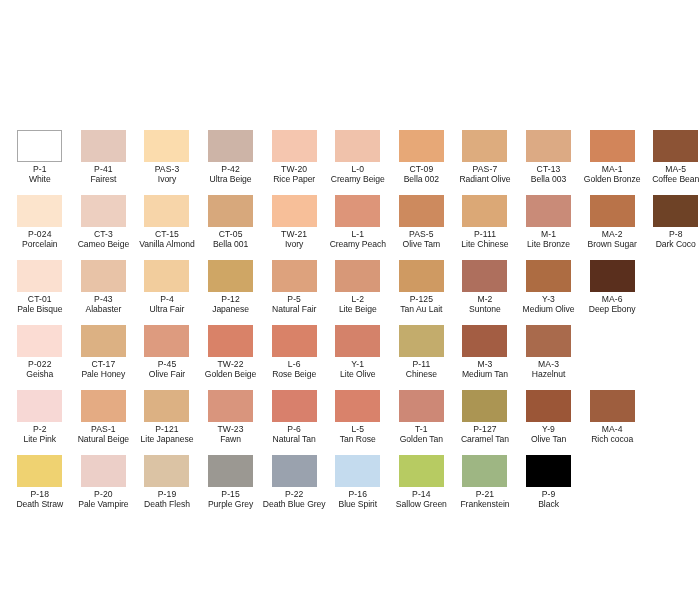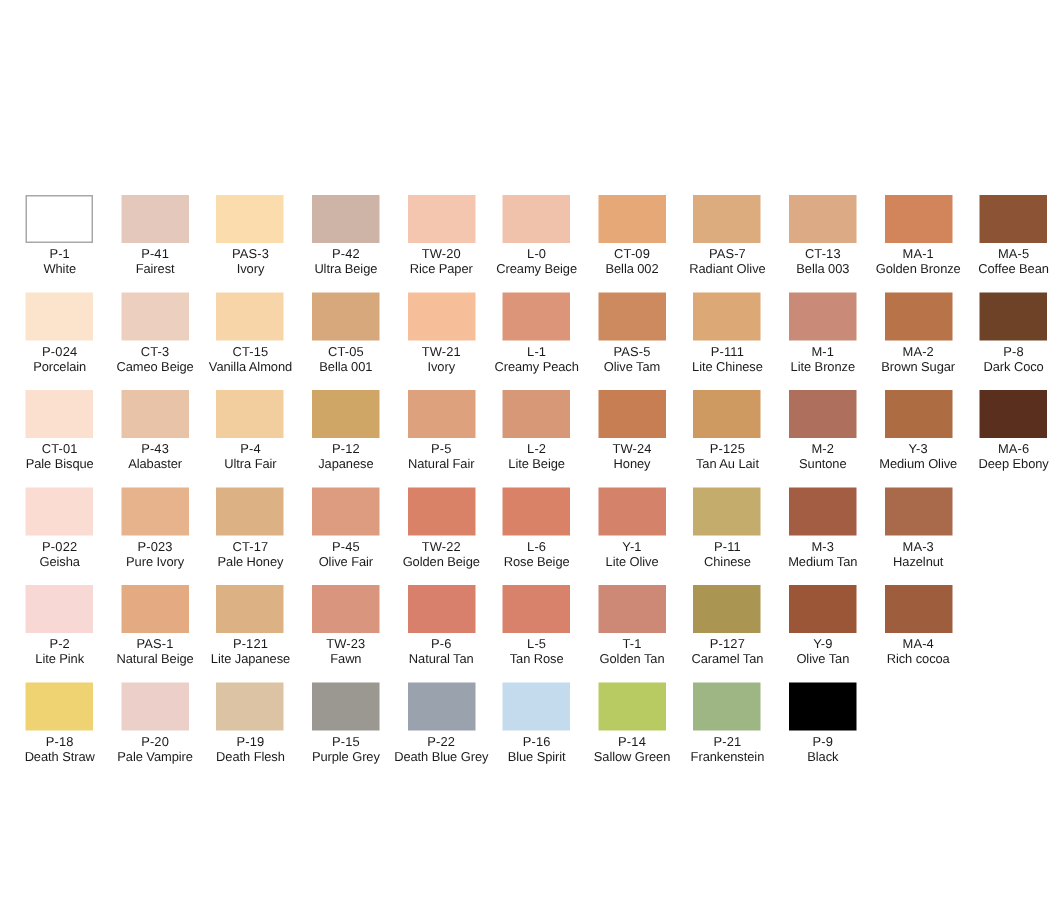--- a/index.html
+++ b/index.html
@@ -276,27 +276,20 @@
           </div>
         </div>
         <div class="swatch-cell">
           <div class="swatch-chip" style="background-color: rgb(215, 152, 120);"></div>
           <div class="swatch-caption">
             <span class="swatch-code">L-2</span>
             <span class="swatch-name">Lite Beige</span>
           </div>
         </div>
         <div class="swatch-cell">
-          <div class="swatch-chip" style="background-color: rgb(199, 126, 83);"></div>
-          <div class="swatch-caption">
-            <span class="swatch-code">TW-24</span>
-            <span class="swatch-name">Honey</span>
-          </div>
-        </div>
-        <div class="swatch-cell">
           <div class="swatch-chip" style="background-color: rgb(207, 154, 98);"></div>
           <div class="swatch-caption">
             <span class="swatch-code">P-125</span>
             <span class="swatch-name">Tan Au Lait</span>
           </div>
         </div>
         <div class="swatch-cell">
           <div class="swatch-chip" style="background-color: rgb(174, 111, 93);"></div>
           <div class="swatch-caption">
             <span class="swatch-code">M-2</span>
@@ -317,27 +310,20 @@
             <span class="swatch-name">Deep Ebony</span>
           </div>
         </div>
       </div>
       <div class="swatch-row">
         <div class="swatch-cell">
           <div class="swatch-chip" style="background-color: rgb(251, 220, 211);"></div>
           <div class="swatch-caption">
             <span class="swatch-code">P-022</span>
             <span class="swatch-name">Geisha</span>
-          </div>
-        </div>
-        <div class="swatch-cell">
-          <div class="swatch-chip" style="background-color: rgb(231, 179, 140);"></div>
-          <div class="swatch-caption">
-            <span class="swatch-code">P-023</span>
-            <span class="swatch-name">Pure Ivory</span>
           </div>
         </div>
         <div class="swatch-cell">
           <div class="swatch-chip" style="background-color: rgb(220, 177, 131);"></div>
           <div class="swatch-caption">
             <span class="swatch-code">CT-17</span>
             <span class="swatch-name">Pale Honey</span>
           </div>
         </div>
         <div class="swatch-cell">

